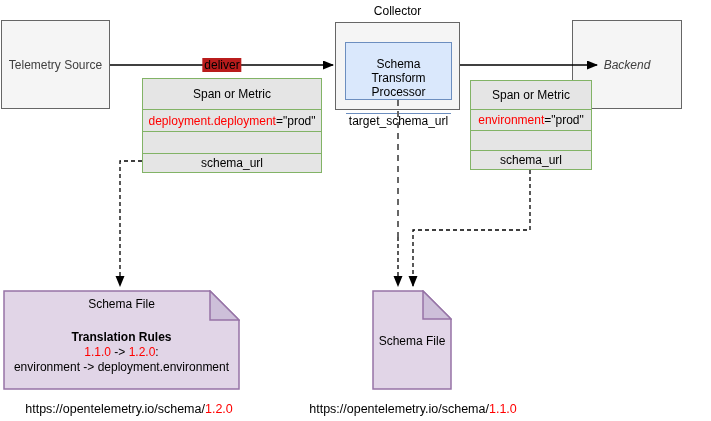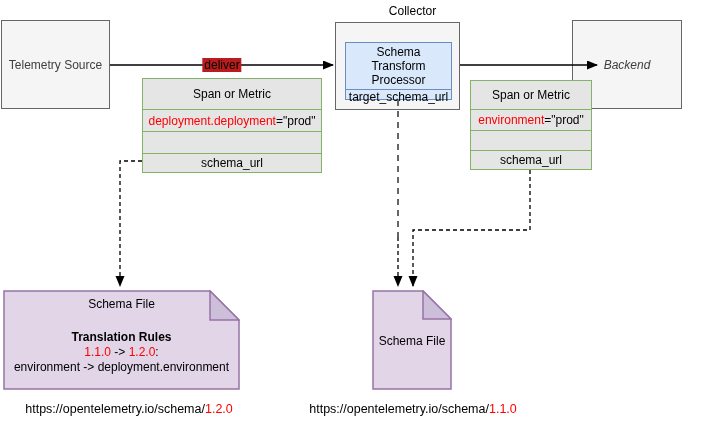--- a/index.html
+++ b/index.html
@@ -22,21 +22,21 @@
   .node-label{
     text-align:center;color:#000;
   }
   
   .proc{
     background:#dae8fc;border:1px solid #6c8ebf;box-sizing:border-box;
     display:flex;flex-direction:column;
   }
   .proc-title{
     height:38px;display:flex;align-items:center;justify-content:center;
-    text-align:center;line-height:14px;padding:4px 2px;
+    text-align:center;line-height:14px;padding:16px 2px;
   }
   .proc-field{
     border-top:1px solid #6c8ebf;flex:1;display:flex;align-items:center;
     justify-content:center;text-align:center;
   }
   
   .record{
     background:#e5e5e5;border:1px solid #82b366;box-sizing:border-box;
     display:flex;flex-direction:column;
   }
@@ -87,21 +87,21 @@
 
     <path d="M530,170 L530,230 L413,230 L413,286" stroke="#000000" stroke-width="1.3" fill="none" stroke-dasharray="4 3" marker-end="url(#arrowBlack)"></path>
   </svg>
 
   <div class="abs edge-label" style="left:222px;top:65px;">deliver</div>
 
   <div class="abs gray-box" style="left:1px;top:20px;width:109px;height:89px;">
     <span>Telemetry Source</span>
   </div>
 
-  <div class="abs node-label" style="left:350px;top:4px;width:125px;">Collector</div>
+  <div class="abs node-label" style="left:335px;top:4px;width:125px;">Collector</div>
   <div class="abs collector-box" style="left:335px;top:22px;width:125px;height:88px;"></div>
 
   <div class="abs proc" style="left:345px;top:42px;width:107px;height:58px;">
     <div class="proc-title">Schema Transform Processor</div>
     <div class="proc-field">target_schema_url</div>
   </div>
 
   <div class="abs gray-box" style="left:572px;top:20px;width:110px;height:89px;font-style:italic;">
     <span>Backend</span>
   </div>

